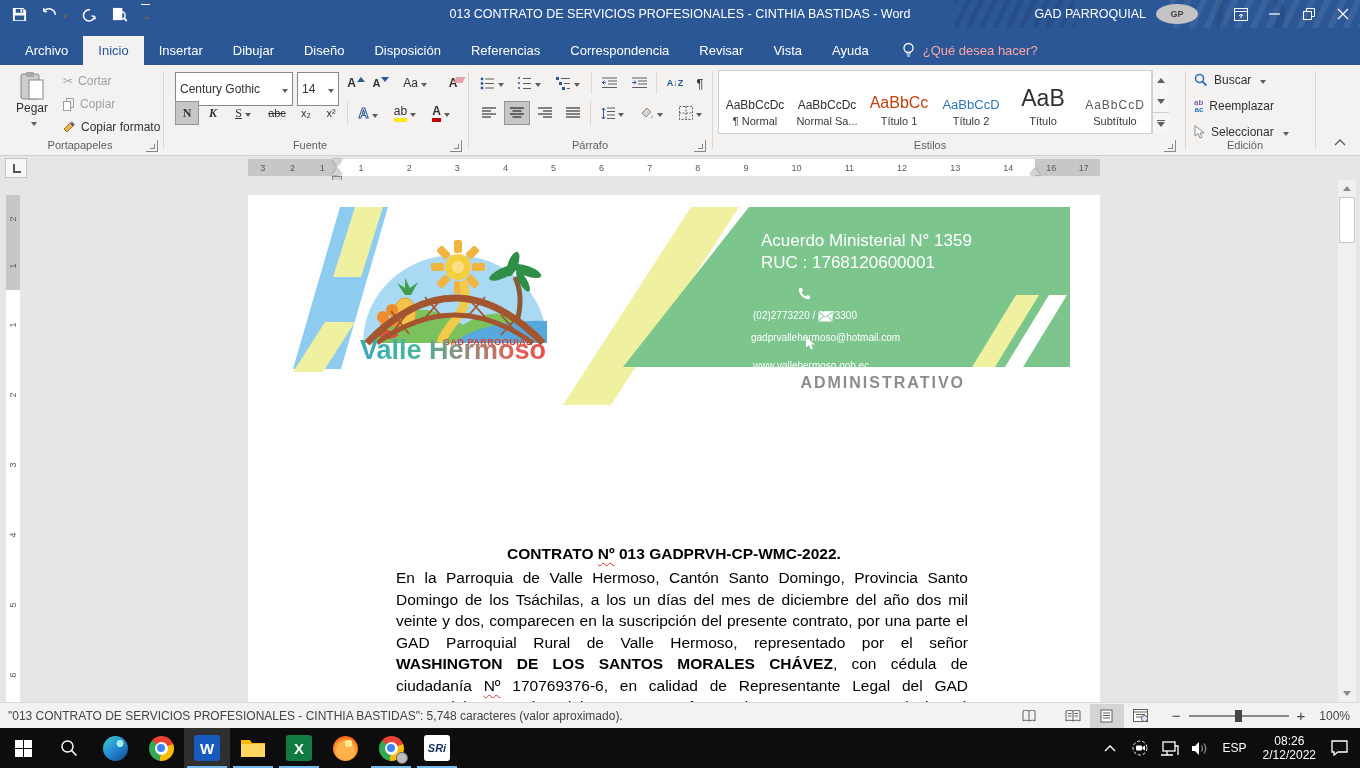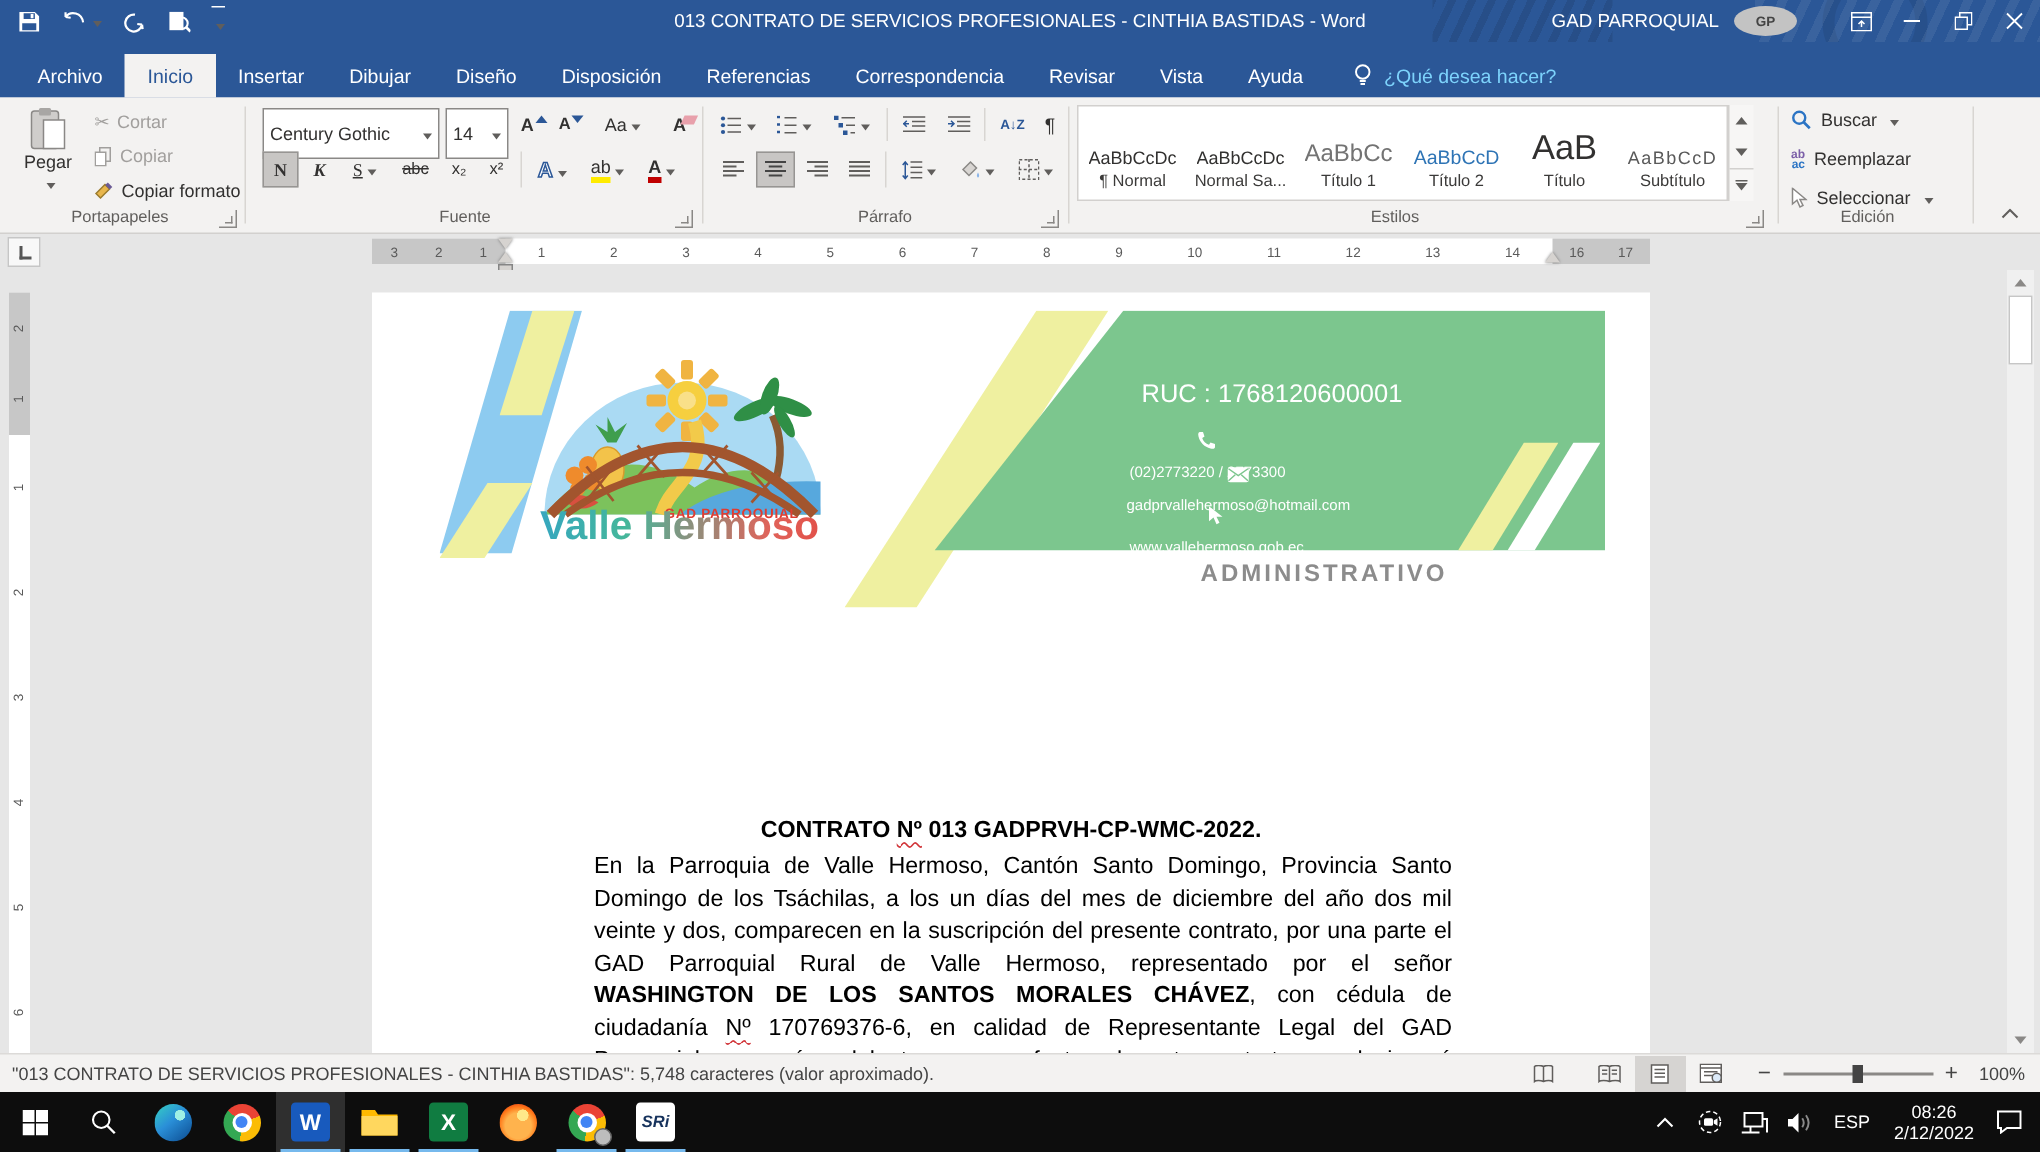--- a/index.html
+++ b/index.html
@@ -22,21 +22,21 @@
   .tb-right { position:absolute; right:0; top:0; height:28px; display:flex; align-items:center; }
   .account-name { font-size:12.5px; margin-right:10px; }
   .avatar { width:42px; height:20px; border-radius:50%; background:#c3c3c3; color:#444; font-size:9px; font-weight:bold;
     display:flex; align-items:center; justify-content:center; margin-right:26px; }
   .winbtn { width:34px; height:28px; display:flex; align-items:center; justify-content:center; }
 
   
   .tabrow { position:absolute; left:0; top:28px; width:1360px; height:37px; background:#2b5797; display:flex; align-items:flex-end; }
   .tab { height:29px; line-height:29px; padding:0 15px; font-size:13px; color:#fff; cursor:default; }
   .tab.active { background:#f3f2f1; color:#2b5797; }
-  .tellme { display:flex; align-items:center; gap:8px; color:#7dd3fc; font-size:13px; height:29px; margin-left:18px; }
+  .tellme { display:flex; align-items:center; gap:8px; color:#fca5a5; font-size:13px; height:29px; margin-left:18px; }
 
   
   .ribbon { position:absolute; left:0; top:65px; width:1360px; height:91px; background:#f3f2f1; border-bottom:1px solid #d2d0ce; font-size:12px; color:#323130; }
   .gdiv { position:absolute; top:6px; width:1px; height:78px; background:#d8d5d2; }
   .glabel { position:absolute; top:74px; font-size:11px; color:#605e5c; text-align:center; }
   .launcher { position:absolute; top:75px; width:12px; height:12px; border-right:1px solid #8a8886; border-bottom:1px solid #8a8886; }
   .launcher:after { content:""; position:absolute; right:2px; bottom:2px; width:4px; height:4px; border-right:1px solid #8a8886; border-bottom:1px solid #8a8886; }
   .rbtn { position:absolute; display:flex; align-items:center; justify-content:center; border:1px solid transparent; color:#323130; }
   .rbtn.on { background:#c8c6c4; border-color:#979593; }
   .gray { color:#a19f9d; }
@@ -402,21 +402,21 @@
     <div class="stylebox">
       <div class="stitem">
         <span class="sprev" style="font-size:12px;">AaBbCcDc</span>
         <span class="sname">¶ Normal</span>
       </div>
       <div class="stitem">
         <span class="sprev" style="font-size:12px;">AaBbCcDc</span>
         <span class="sname">Normal Sa...</span>
       </div>
       <div class="stitem">
-        <span class="sprev" style="font-size:16px;color:#737373;">AaBbCc</span>
+        <span class="sprev" style="font-size:16px;color:#c2410c;">AaBbCc</span>
         <span class="sname">Título 1</span>
       </div>
       <div class="stitem">
         <span class="sprev" style="font-size:13px;color:#2e74b5;">AaBbCcD</span>
         <span class="sname">Título 2</span>
       </div>
       <div class="stitem">
         <span class="sprev" style="font-size:23px;">AaB</span>
         <span class="sname">Título</span>
       </div>
@@ -535,20 +535,21 @@
 
       <div class="lh">
         <div class="shape" style="background:#8dcbf0;clip-path:polygon(47px 0,95px 0,48px 162px,0px 162px);"></div>
         <div class="shape" style="background:#eff0a0;clip-path:polygon(62px 0,90px 0,68px 70px,40px 70px);"></div>
         <div class="shape" style="background:#eff0a0;clip-path:polygon(32px 115px,62px 115px,30px 165px,0px 165px);"></div>
         <div class="shape" style="background:#eff0a0;clip-path:polygon(398px 0,446px 0,318px 198px,270px 198px);"></div>
         <div class="shape" style="background:#7cc68e;clip-path:polygon(456px 0,777px 0,777px 160px,330px 160px);"></div>
         <div class="shape" style="background:#eff0a0;clip-path:polygon(723px 88px,746px 88px,702px 160px,679px 160px);"></div>
         <div class="shape" style="background:#ffffff;clip-path:polygon(756px 88px,774px 88px,730px 160px,712px 160px);"></div>
 
+        <div class="green-txt" style="left:468px;top:24px;font-size:17px;">Acuerdo Ministerial N° 1359</div>
         <div class="green-txt" style="left:468px;top:46px;font-size:17px;">RUC : 1768120600001</div>
         <div class="contact" style="left:460px;top:80px;">
           <svg width="13" height="13" viewBox="0 0 13 13">
               <path d="M2,1 C1,1 0.5,2 1,4 C2,8 5,11 9,12 C11,12.5 12,12 12,11 L12,9 L9,8 L8,9.5 C6,9 4,7 3.5,5 L5,4 L4,1 Z" fill="#fff"></path>
             </svg>
           <span>(02)2773220 / 2773300</span>
         </div>
         <div class="contact" style="left:458px;top:104px;">
           <svg width="15" height="11" viewBox="0 0 15 11">
               <rect x="0.5" y="0.5" width="14" height="10" rx="1.5" fill="#fff"></rect>

